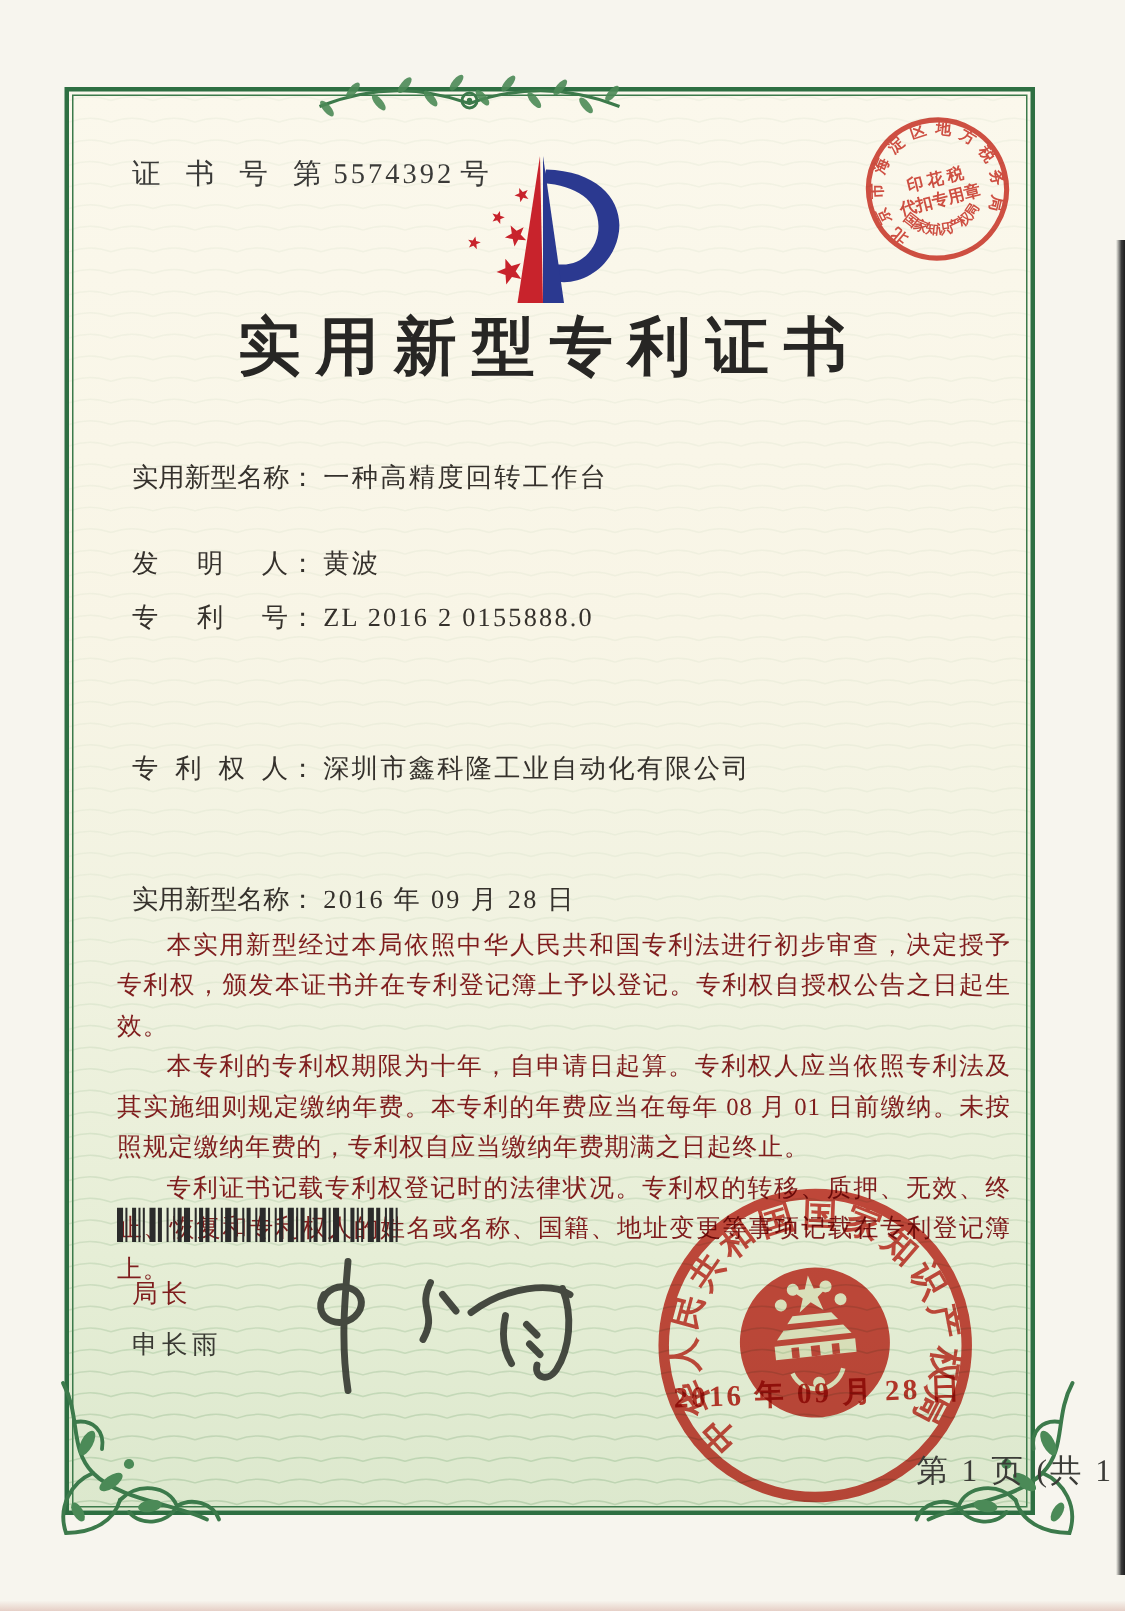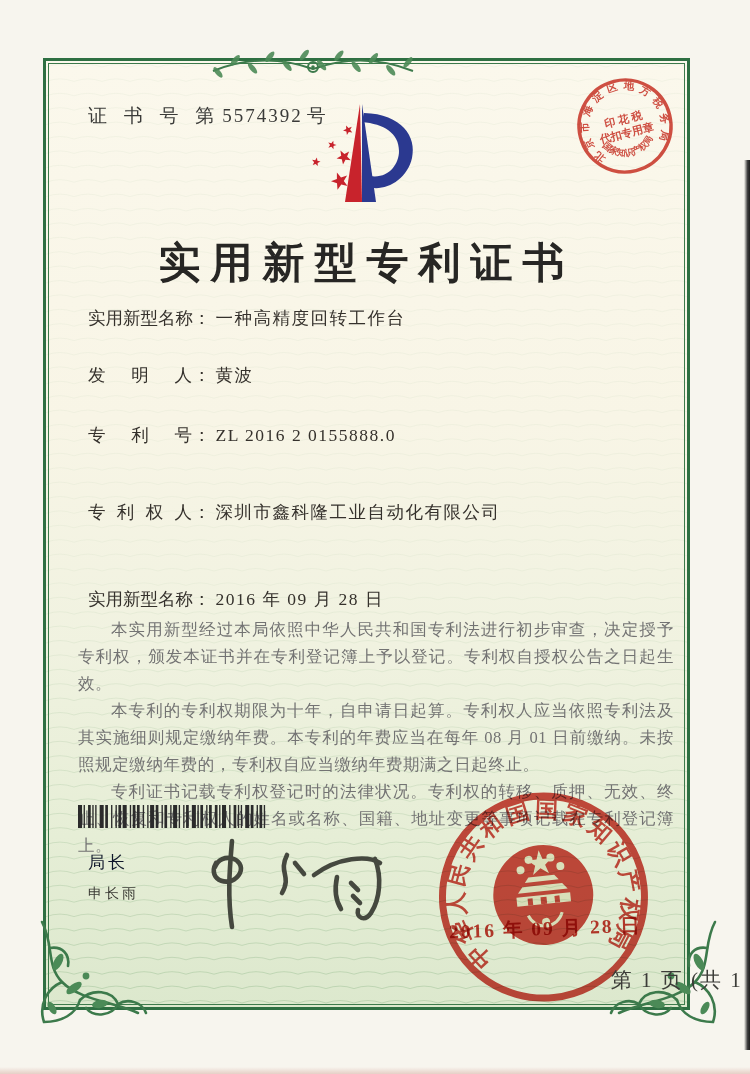--- a/index.html
+++ b/index.html
@@ -20,30 +20,30 @@
     border:3px solid #2e6f42;box-sizing:border-box;
     background:linear-gradient(180deg,#fbf8ec 0%,#f8f5e6 38%,#f0f2e0 62%,#e6eed6 82%,#dce8cd 100%);}
   .frame-inner{position:absolute;inset:2px;border:1px solid #3c7a4b;}
   .waves{position:absolute;inset:0;width:100%;height:100%;}
   
   .cert-no{position:absolute;left:88px;top:103px;font-size:19px;color:#3a3a38;text-align:center;}
   .cert-no .pre{letter-spacing:6px;}
   .cert-no .num{letter-spacing:2px;margin-left:2px;}
   .cert-no .suf{margin-left:4px;}
   .doc-title{position:absolute;left:43px;top:203px;width:647px;text-align:center;
-    font-size:42px;letter-spacing:10px;color:#272624;font-weight:600;margin-top:32px;}
+    font-size:42px;letter-spacing:10px;color:#272624;font-weight:600;}
   .field-row{position:absolute;left:88px;font-size:17.5px;color:#35312c;white-space:nowrap;}
   .field-label{display:inline-block;width:104px;text-align:justify;text-align-last:justify;}
   .field-colon{margin-left:1px;}
   .field-value{margin-left:5px;letter-spacing:1.5px;}
   .body-text{position:absolute;left:78px;top:616px;width:596px;font-size:16.5px;
-    line-height:1.64;color:#737373;text-align:justify;letter-spacing:.6px;}
+    line-height:1.64;color:#7f1d1d;text-align:justify;letter-spacing:.6px;}
   .body-text p{margin:0;text-indent:2em;}
-  .director-title{position:absolute;left:88px;top:851px;font-size:17px;letter-spacing:3px;color:#0f172a;}
-  .director-name{position:absolute;left:88px;top:885px;font-size:14px;letter-spacing:3px;color:#3a3a34;}
+  .director-title{position:absolute;left:88px;top:851px;font-size:17px;letter-spacing:3px;color:#7f1d1d;}
+  .director-name{position:absolute;left:88px;top:885px;font-size:17px;letter-spacing:3px;color:#3a3a34;}
   .page-footer{position:absolute;left:43px;top:966px;width:739px;text-align:right;
     font-size:21px;letter-spacing:2px;color:#3c3c38;}
   
   .logo{position:absolute;left:298px;top:101px;}
   .barcode{position:absolute;left:78px;top:805px;}
   .signature{position:absolute;left:188px;top:833px;}
   .big-seal{position:absolute;left:428px;top:786px;transform:rotate(-6deg);
     mix-blend-mode:multiply;opacity:.92;}
   .seal-date{position:absolute;left:449px;top:915px;font-size:19.5px;color:#c83a30;
     letter-spacing:2px;transform:rotate(-2deg);font-weight:600;mix-blend-mode:multiply;}
@@ -199,21 +199,21 @@
   </svg>
 
   <div class="doc-title">实用新型专利证书</div>
 
   <div class="field-row" style="top:306px">
     <span class="field-label">实用新型名称</span><span class="field-colon">：</span><span class="field-value">一种高精度回转工作台</span>
   </div>
   <div class="field-row" style="top:363px">
     <span class="field-label">发 明 人</span><span class="field-colon">：</span><span class="field-value">黄波</span>
   </div>
-  <div class="field-row" style="top:423px">
+  <div class="field-row" style="top:399px">
     <span class="field-label">专 利 号</span><span class="field-colon">：</span><span class="field-value">ZL 2016 2 0155888.0</span>
   </div>
   <div class="field-row" style="top:500px">
     <span class="field-label">专 利 权 人</span><span class="field-colon">：</span><span class="field-value">深圳市鑫科隆工业自动化有限公司</span>
   </div>
   <div class="field-row" style="top:587px">
     <span class="field-label">实用新型名称</span><span class="field-colon">：</span><span class="field-value">2016 年 09 月 28 日</span>
   </div>
 
   <div class="body-text">

